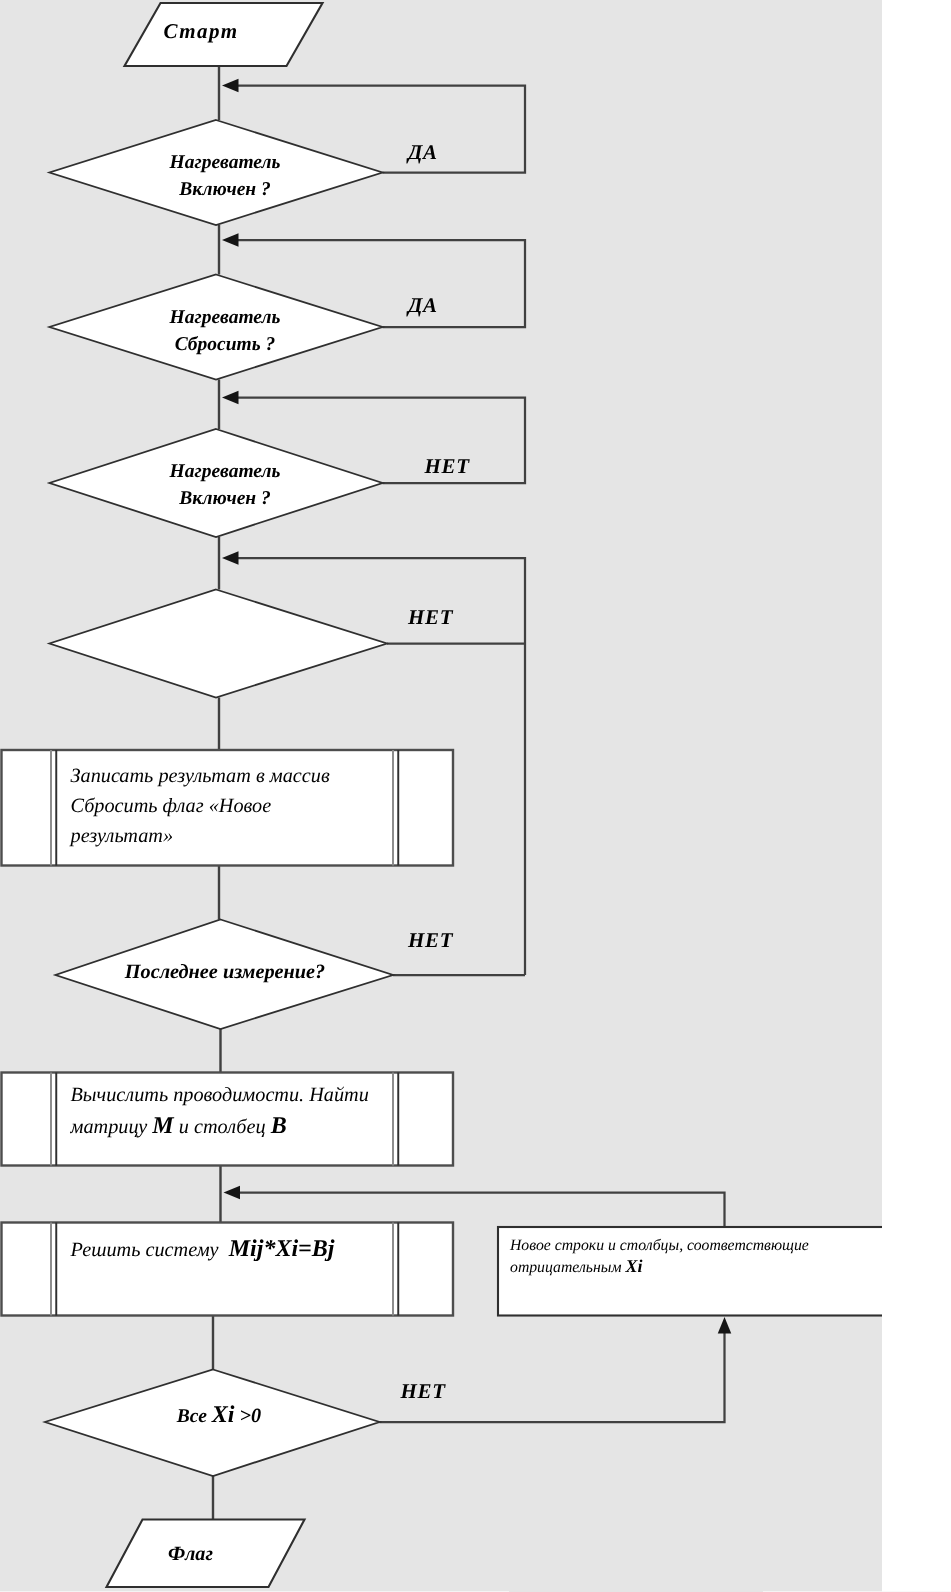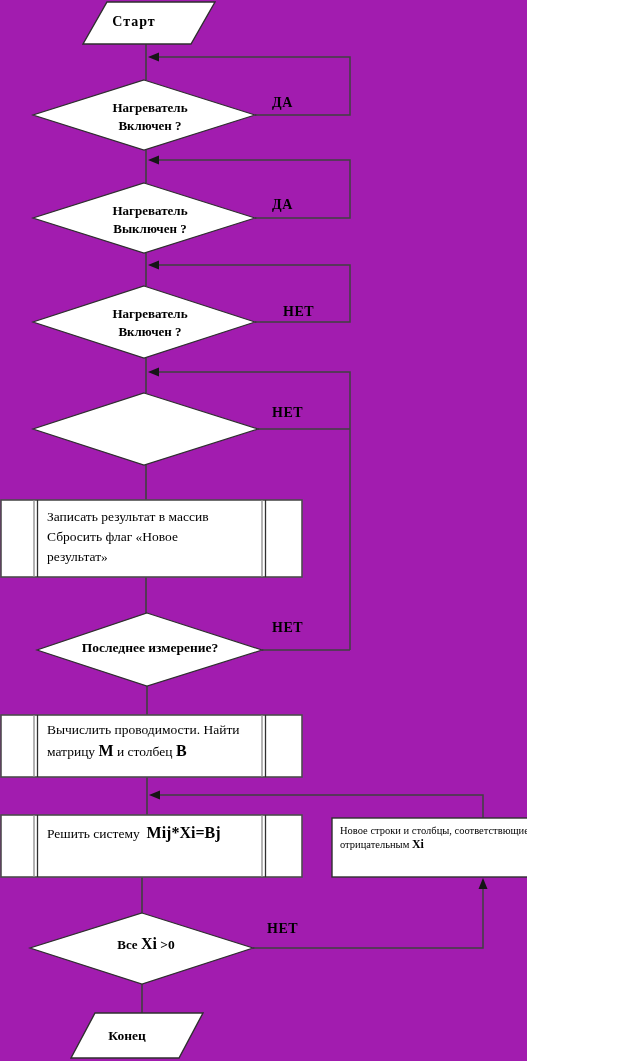--- a/index.html
+++ b/index.html
@@ -1,19 +1,20 @@
 <!DOCTYPE html>
 <html><head>
 <meta charset="utf-8">
 <style>
   html,body { margin:0; padding:0; background:#ffffff; }
   #page {
-    position:relative; width:527px; height:1061px; background:#a21caf;
+    position:relative; width:588px; height:1061px; background:#e5e5e5;
     font-family:"Liberation Serif", serif; color:#000;
     overflow:hidden;
+    font-style:italic;
   }
   #chart-svg { position:absolute; left:0; top:0; }
   .node-label { position:absolute; color:#000; }
   .center { text-align:center; }
   .b { font-weight:bold; }
   .pre { white-space:pre; }
   .dec-label { font-size:13px; font-weight:bold; line-height:18px; }
   .proc-label { font-size:13.5px; line-height:20px; }
   .big { font-size:16px; font-weight:bold; }
   .branch { font-size:14px; font-weight:bold; letter-spacing:0.5px; }
@@ -88,21 +89,21 @@
   <div class="node-label term-label center" style="left:84px; top:14px; width:100px;">Старт</div>
 
   <div class="node-label dec-label center" style="left:70px; top:99px; width:160px;">
     <div>Нагреватель</div>
     <div>Включен ?</div>
   </div>
   <div class="node-label branch" style="left:272px; top:95px;">ДА</div>
 
   <div class="node-label dec-label center" style="left:70px; top:202px; width:160px;">
     <div>Нагреватель</div>
-    <div>Выключен ?</div>
+    <div>Сбросить ?</div>
   </div>
   <div class="node-label branch" style="left:272px; top:197px;">ДА</div>
 
   <div class="node-label dec-label center" style="left:70px; top:305px; width:160px;">
     <div>Нагреватель</div>
     <div>Включен ?</div>
   </div>
   <div class="node-label branch" style="left:283px; top:304px;">НЕТ</div>
 
   <div class="node-label branch" style="left:272px; top:405px;">НЕТ</div>
@@ -132,15 +133,15 @@
     <div>
       <span class="pre">отрицательным </span><span class="small-big pre">Xi</span>
     </div>
   </div>
 
   <div class="node-label center" style="left:66px; top:935px; width:160px;">
     <span class="b pre" style="font-size:13px;text-align:right;">Все </span><span class="big pre">Xi</span><span class="b pre" style="font-size:13.5px;"> &gt;0</span>
   </div>
   <div class="node-label branch" style="left:267px; top:921px;">НЕТ</div>
 
-  <div class="node-label center b" style="left:77px; top:1028px; width:100px; font-size:13.5px;">Конец</div>
+  <div class="node-label center b" style="left:77px; top:1028px; width:100px; font-size:13.5px;">Флаг</div>
 
 </div>
 
 </body></html>

